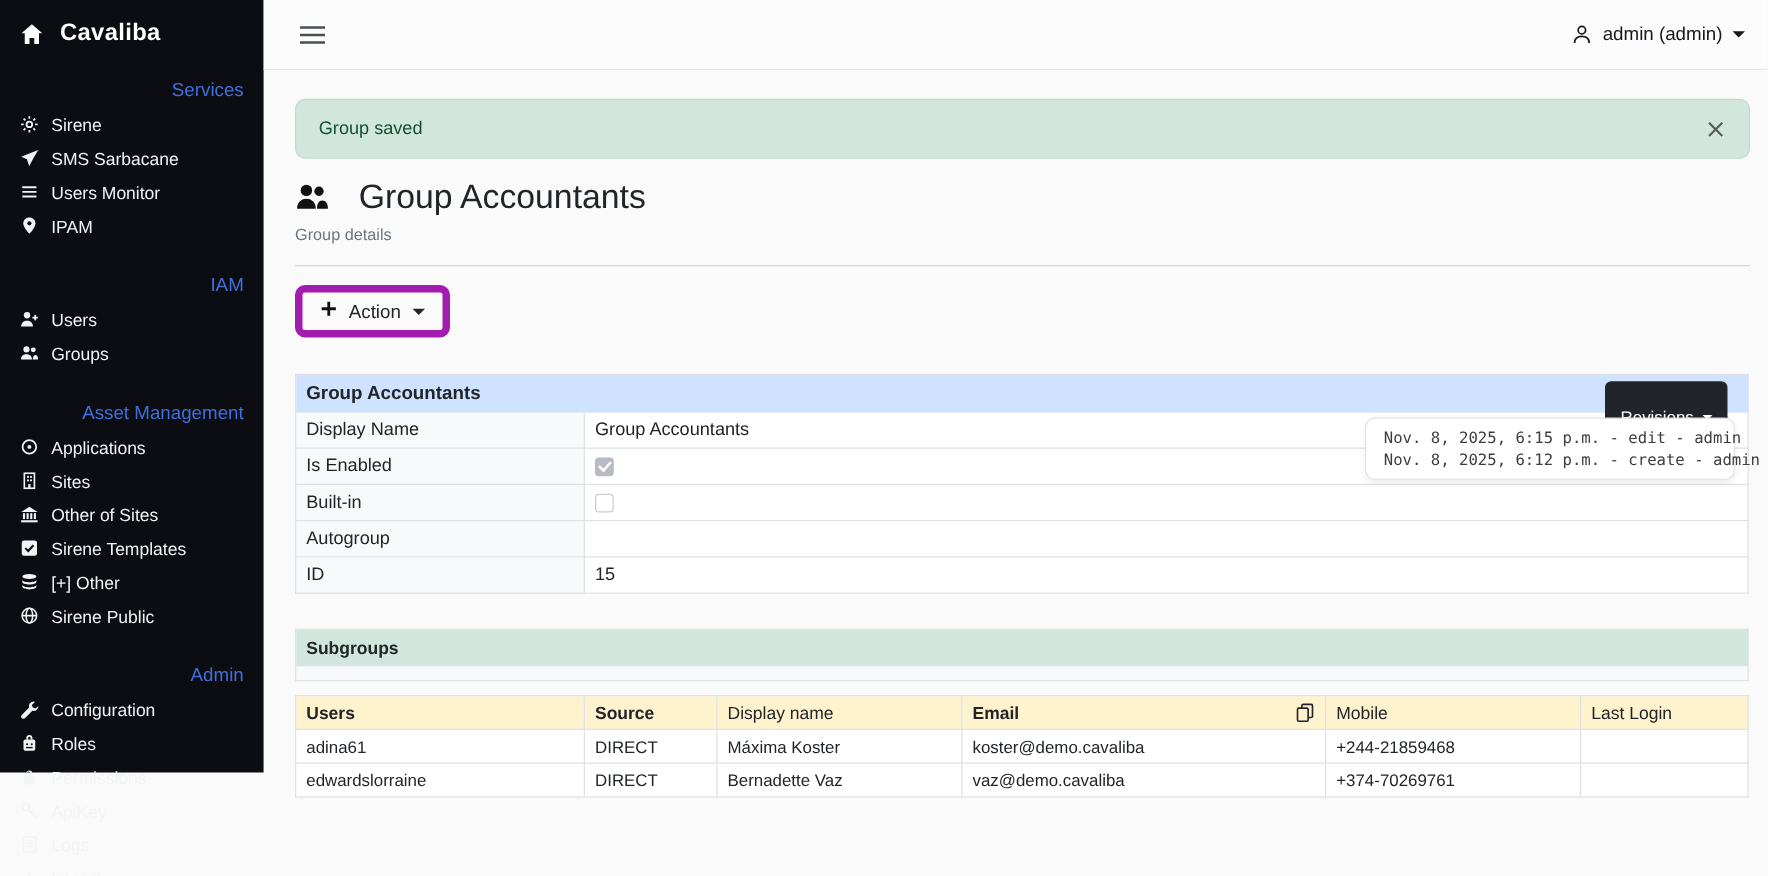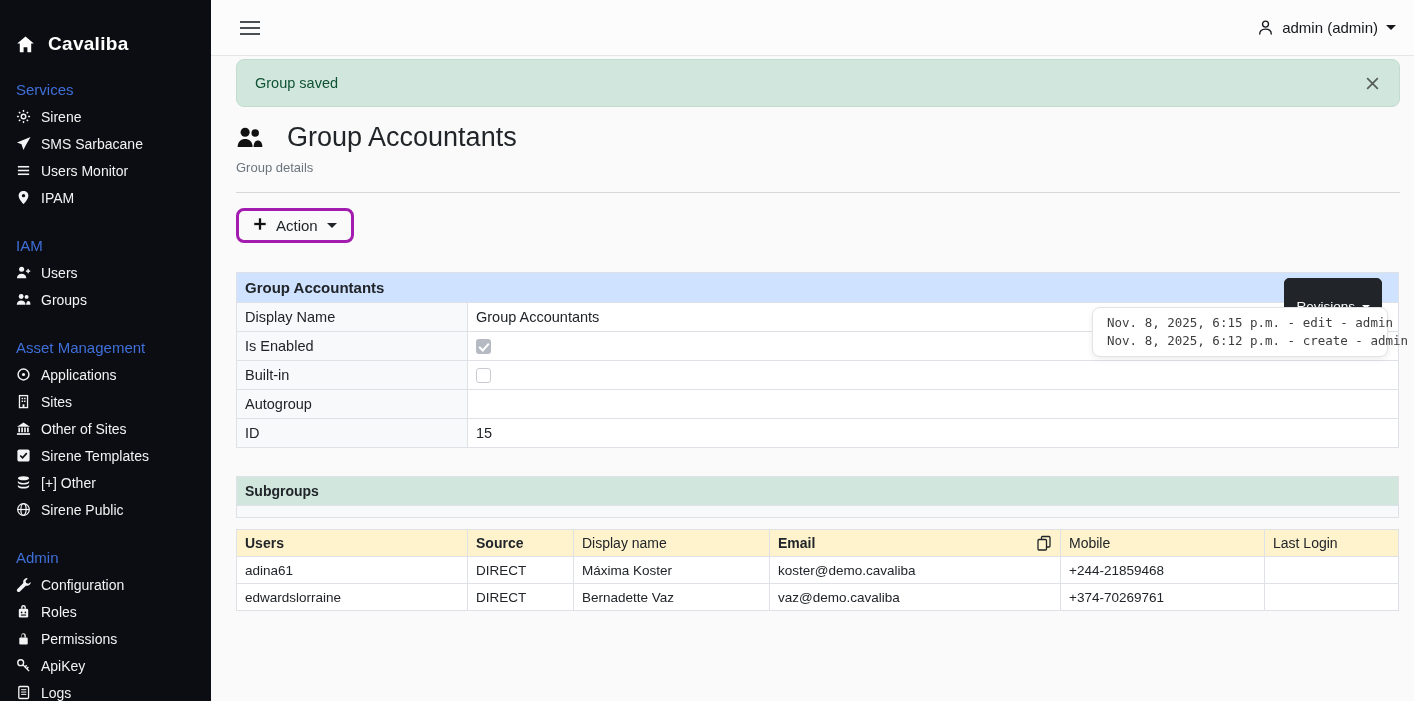--- a/index.html
+++ b/index.html
@@ -1,20 +1,20 @@
 <!DOCTYPE html>
 <html><head>
 <meta charset="utf-8">
 <style>
   * { margin:0; padding:0; box-sizing:border-box; }
   html,body { width:1414px; height:701px; font-family:"Liberation Sans","DejaVu Sans",sans-serif; background:#fafafa; overflow:hidden; }
   .app { display:flex; width:1414px; height:701px; }
 
   
-  .sidebar { width:211px; min-width:211px; height:701px; background:#0c0d12; color:#f2f3f5; padding-top:29px; }
+  .sidebar { width:211px; min-width:211px; height:618px; background:#0c0d12; color:#f2f3f5; padding-top:12px;text-align:right; }
   .brand { display:flex; align-items:center; gap:13px; padding:4px 16px 0 16px; }
   .brand-name { font-size:19px; font-weight:bold; color:#ffffff; letter-spacing:.3px; }
   .brand-ic svg { width:19px; height:19px; color:#ffffff; display:block; }
   .nav-section { margin-top:22px; }
   .nav-heading { color:#3f6fd8; font-size:15px; padding:4px 16px 5px 16px; }
   .nav-item { display:flex; align-items:center; gap:10px; height:27px; padding:0 16px; cursor:pointer; }
   .nav-ic { width:15px; display:flex; }
   .nav-ic svg { width:15px; height:15px; color:#f2f3f5; display:block; }
   .nav-label { font-size:14px; color:#f2f3f5; white-space:nowrap; }
 
@@ -23,33 +23,33 @@
   .topbar { height:56px; background:#fcfcfd; border-bottom:1px solid #e4e7ea; display:flex; align-items:center; justify-content:space-between; padding:0 18px 0 27px; }
   .burger { display:flex; flex-direction:column; gap:4px; cursor:pointer; padding:4px 2px; }
   .burger span { display:block; width:20px; height:2px; background:#4a4f54; }
   .userbox { display:flex; align-items:center; gap:8px; cursor:pointer; font-size:15px; color:#16181b; }
   .userbox svg { width:17px; height:17px; color:#16181b; display:block; }
   .caret { width:0; height:0; border-left:5px solid transparent; border-right:5px solid transparent; border-top:5px solid #16181b; display:inline-block; }
 
   .content { padding:3px 14px 0 25px; position:relative; }
 
   
-  .alert { background:#d1e7dd; border:1px solid #c3dcd0; border-radius:8px; height:48px; display:flex; align-items:center; justify-content:space-between; padding:0 18px; color:#0f5132; font-size:14.5px; }
+  .alert { background:#d1e7dd; border:1px solid #c3dcd0; border-radius:8px; height:48px; display:flex; align-items:center; justify-content:space-between; padding:0 18px; color:#0f5132; font-size:14.5px;margin-top:20px; }
   .alert-close { cursor:pointer; display:flex; }
   .alert-close svg { width:17px; height:17px; color:#555b58; }
 
   
   .title-row { display:flex; align-items:center; gap:23px; margin-top:15px; }
   .title-ic svg { width:28px; height:26px; color:#111; display:block; }
   .page-title { font-size:27px; font-weight:500; color:#212529; }
   .page-sub { font-size:13px; color:#6c757d; margin-top:7px; }
   hr.rule { border:none; border-top:1px solid #d5d7d9; margin:17px 0 0 0; }
 
   
-  .action-btn { margin-top:15px; display:inline-flex; align-items:center; gap:9px; border:3px solid #a21caf; border-radius:8px; background:transparent; padding:6px 14px; font-size:15px; color:#212529; cursor:pointer; font-family:inherit; }
+  .action-btn { margin-top:15px; display:inline-flex; align-items:center; gap:9px; border:6px solid #a21caf; border-radius:8px; background:transparent; padding:6px 14px; font-size:15px; color:#212529; cursor:pointer; font-family:inherit; }
   .action-btn svg { width:14px; height:14px; color:#111; }
   .action-btn .caret { border-top-color:#212529; }
 
   
   table { border-collapse:collapse; width:1163px; table-layout:fixed; background:#fff; }
   td,th { border:1px solid #dee2e6; font-size:14.5px; color:#212529; text-align:left; vertical-align:middle; }
 
   .detail-wrap { position:relative; margin-top:29px; }
   .detail-head { background:#cfe2ff; }
   .detail-head th { padding:4px 8px; height:30px; font-size:15px; font-weight:bold; }

